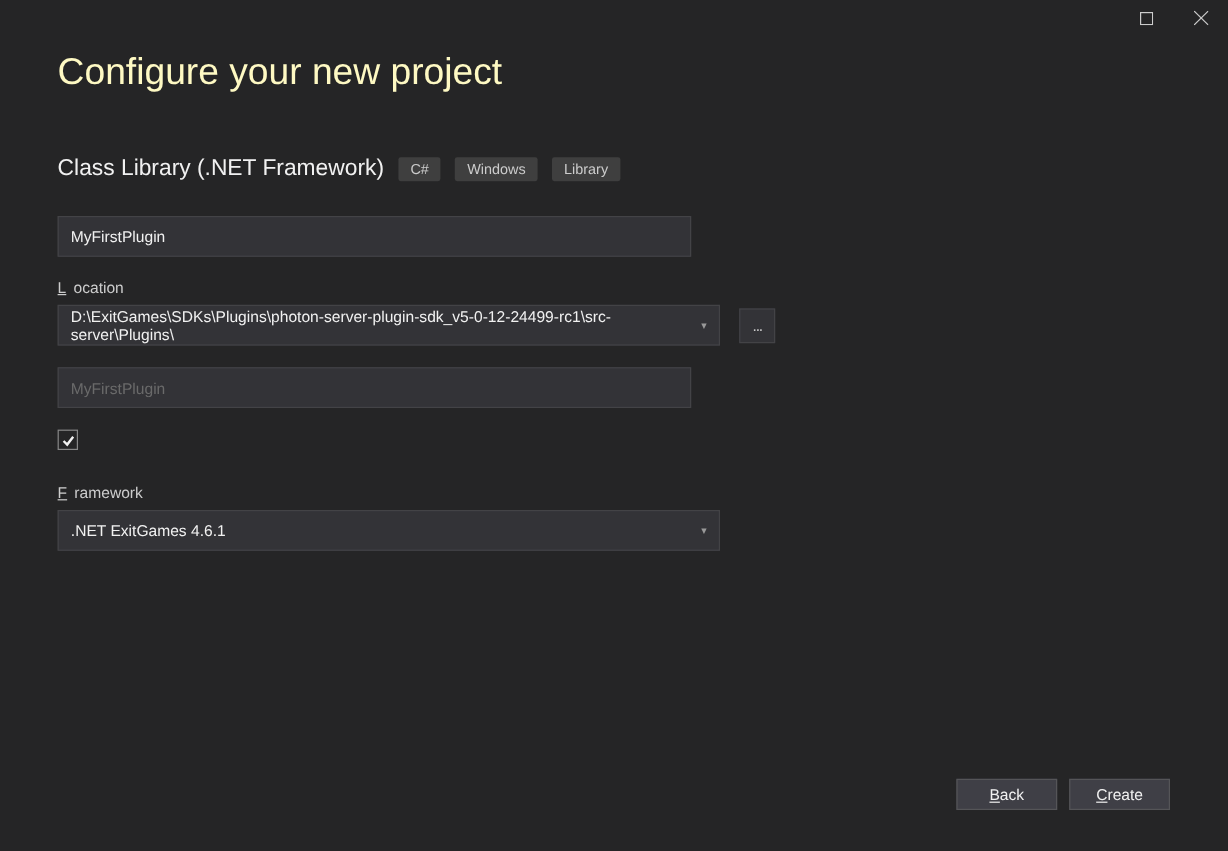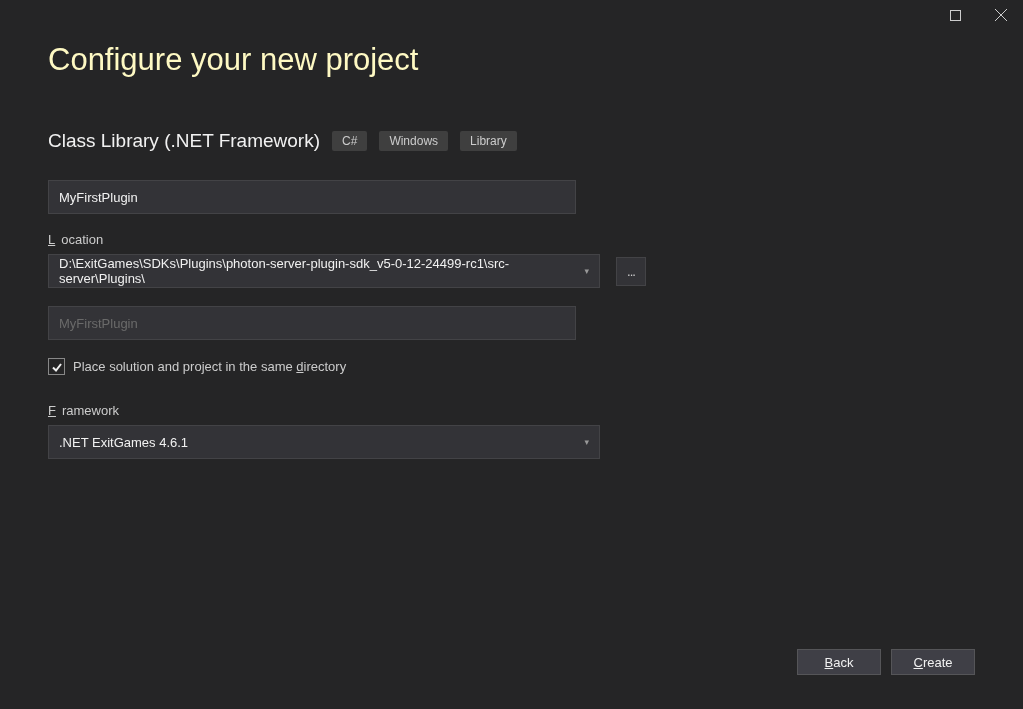--- a/index.html
+++ b/index.html
@@ -232,21 +232,20 @@
   <div class="field-group">
     <input type="text" class="text-input" disabled="" placeholder="MyFirstPlugin" style="">
   </div>
 
   <div class="checkbox-row">
     <div class="checkbox">
       <svg width="12" height="12" viewBox="0 0 12 12">
           <polyline points="2,6.5 5,9.5 10,3"></polyline>
         </svg>
     </div>
-    <span class="checkbox-label">Place solution and project in the same <span class="underline-char">d</span>irectory</span>
   </div>
 
   <div class="field-group">
     <div class="field-label"><span class="underline-char">F</span>ramework</div>
     <div class="select-like">
       <span>.NET ExitGames 4.6.1</span>
       <span class="select-caret">▾</span>
     </div>
   </div>
 

